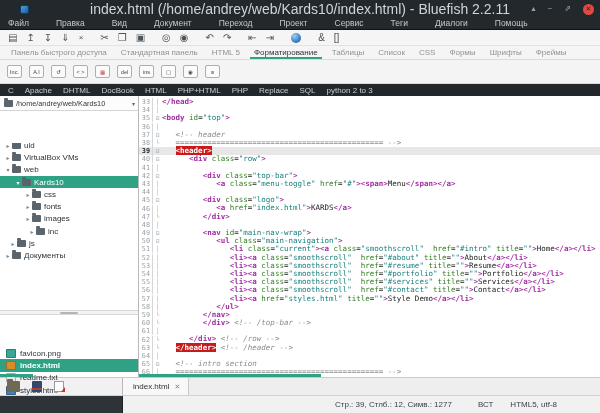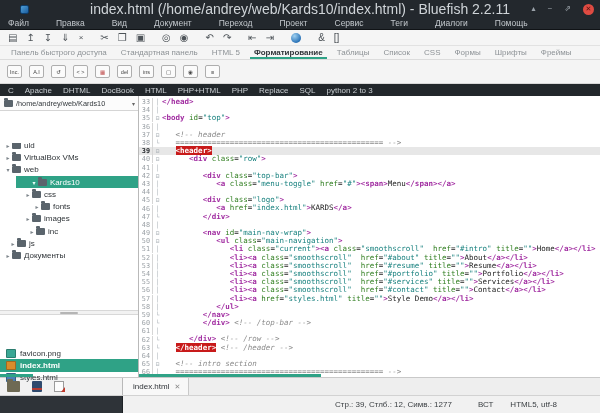--- a/index.html
+++ b/index.html
@@ -27,21 +27,21 @@
               gap:9px; padding-left:8px; flex:none; }
   .tbtn { color:#4d5358; font-size:10px; line-height:10px; }
   .tbtn.small { font-size:8px; }
   .tbtn.globe { width:10px; height:10px; border-radius:50%;
                 background:radial-gradient(circle at 35% 30%,#9fd0f0,#2b74b8 70%,#174e86); color:transparent; }
 
   
   .tabsrow { height:14px; background:#f5f5f5; border-bottom:1px solid #dcdcdc; display:flex; align-items:stretch;
              gap:0; padding-left:4px; flex:none; }
   .ttab { position:relative; display:flex; align-items:center; padding:0 7px; font-size:8px; color:#8d9296; white-space:nowrap; }
-  .ttab.active { color:#2f3338; font-weight:bold; }
+  .ttab.active { color:#2f3338; font-weight:normal; }
   .ttab.active::after { content:""; position:absolute; left:3px; right:3px; bottom:0; height:2px; background:var(--accent,#2fa286); }
 
   
   .formatrow { height:24px; background:#f4f4f4; border-bottom:1px solid #d8d8d8; display:flex; align-items:center;
                gap:7px; padding-left:7px; flex:none; }
   .fbtn { min-width:15px; height:13px; padding:0 2px; background:#fbfbfb; border:1px solid #aeaeae; border-radius:2px;
           font-size:5.5px; color:#444; display:flex; align-items:center; justify-content:center; }
   .fbtn.tint-red { color:#c05050; }
 
   
@@ -56,21 +56,21 @@
   .path-dropdown { height:15px; flex:none; background:#fcfcfc; border-bottom:1px solid #d5d5d5;
                    display:flex; align-items:center; padding:0 3px 0 4px; }
   .mini-folder { width:9px; height:7px; background:#5a646c; border-radius:1px; position:relative; flex:none; }
   .mini-folder::before { content:""; position:absolute; top:-2px; left:0; width:4px; height:2px; background:#5a646c; border-radius:1px 1px 0 0; }
   .path-text { font-size:7.3px; color:#33383c; margin-left:3px; white-space:nowrap; overflow:hidden; flex:1; }
   .dd-caret { font-size:6px; color:#666; flex:none; }
 
   .tree { height:135px; flex:none; overflow:hidden; }
   .tree-inner { margin-top:-4px; }
   .trow { height:12.3px; display:flex; align-items:center; font-size:8px; color:#2f3438; white-space:nowrap; }
-  .trow.selected { background:var(--accent,#2fa286); color:#fff;margin-left:16px; }
+  .trow.selected { background:var(--accent,#2fa286); color:#fff; }
   .expander { width:8px; text-align:center; font-size:6px; color:#7d858b; flex:none; }
   .trow.selected .expander { color:#e8fff9; }
   .tlabel { margin-left:3px; }
 
   .splitter { height:5px; flex:none; background:#f2f2f2; border-top:1px solid #d8d8d8; border-bottom:1px solid #d8d8d8;
               display:flex; align-items:center; justify-content:center; }
   .splitter-handle { width:18px; height:2px; background:#b5b5b5; border-radius:1px; }
 
   .files { flex:none; }
   .frow { height:12.3px; display:flex; align-items:center; padding-left:6px; font-size:8px; color:#2f3438; white-space:nowrap; }
@@ -240,21 +240,21 @@
             <div class="trow selected" style="padding-left: 14px;">
               <span class="expander">▾</span>
               <span class="mini-folder"></span>
               <span class="tlabel">Kards10</span>
             </div>
             <div class="trow" style="padding-left: 24px;">
               <span class="expander">▸</span>
               <span class="mini-folder"></span>
               <span class="tlabel">css</span>
             </div>
-            <div class="trow" style="padding-left: 33px;">
+            <div class="trow" style="padding-left: 24px;">
               <span class="expander">▸</span>
               <span class="mini-folder"></span>
               <span class="tlabel">fonts</span>
             </div>
             <div class="trow" style="padding-left: 24px;">
               <span class="expander">▸</span>
               <span class="mini-folder"></span>
               <span class="tlabel">images</span>
             </div>
             <div class="trow" style="padding-left: 28px;">
@@ -278,20 +278,24 @@
         <span class="splitter-handle"></span>
       </div>
       <div class="files">
           <div class="frow">
             <span class="fic fic-image"></span>
             <span>favicon.png</span>
           </div>
           <div class="frow selected">
             <span class="fic fic-html"></span>
             <span>index.html</span>
+          </div>
+          <div class="frow">
+            <span class="fic fic-text"></span>
+            <span>readme.txt</span>
           </div>
           <div class="frow">
             <span class="fic fic-html2"></span>
             <span>styles.html</span>
           </div>
         </div>
       <div class="sidebar-fill"></div>
       <div class="side-hscroll"></div>
     </div>
 

